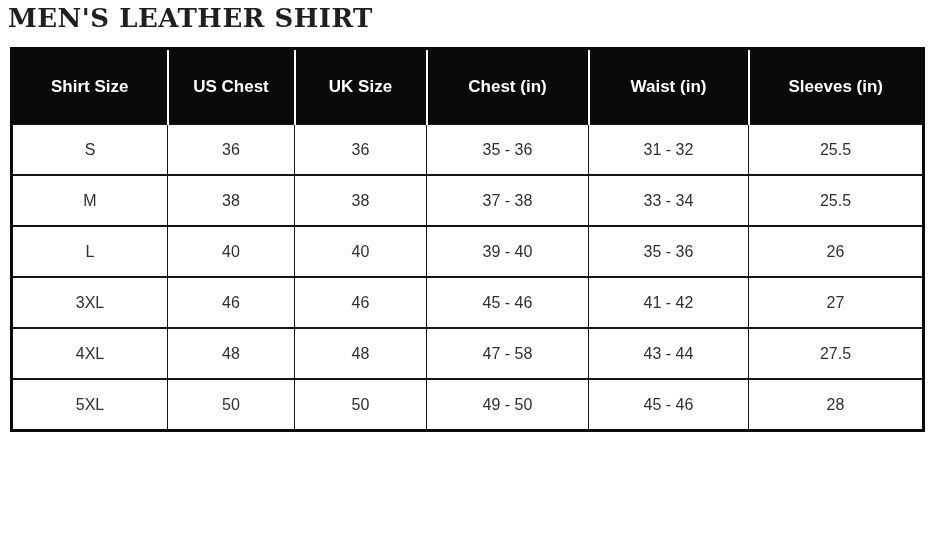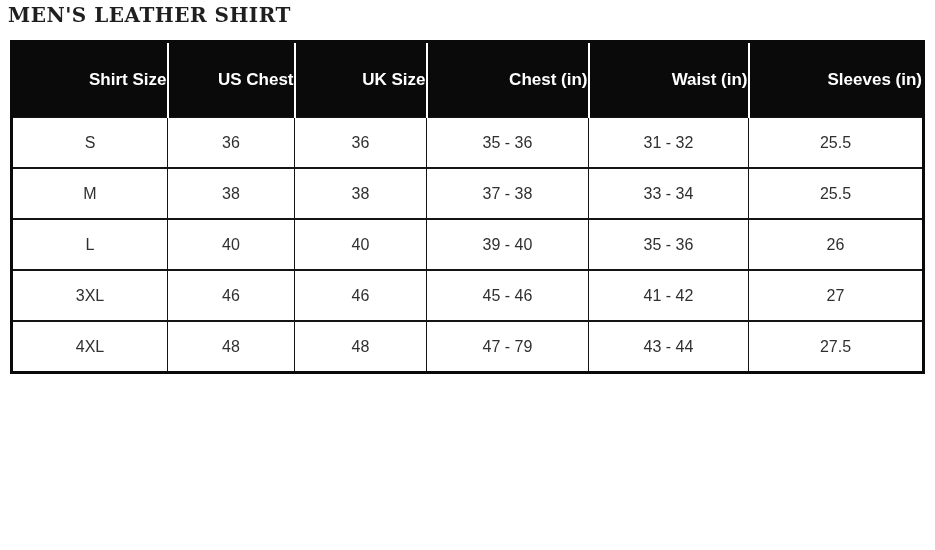--- a/index.html
+++ b/index.html
@@ -10,39 +10,39 @@
   body {
     width: 935px;
     height: 550px;
     overflow: hidden;
     font-family: "Liberation Sans", sans-serif;
   }
   .page-title {
     margin: 3px 0 0 8px;
     font-family: "DejaVu Serif", "Liberation Serif", serif;
     font-weight: 700;
-    font-size: 20px;
+    font-size: 26px;
     letter-spacing: 0.5px;
     color: #1f1f1f;
     line-height: 1.2;
   }
   table.size-chart {
     margin: 13px 0 0 10px;
     border-collapse: collapse;
     table-layout: fixed;
     width: 912px;
     border: 3px solid #0a0a0a;
   }
   table.size-chart thead th {
     background: #0a0a0a;
     color: #ffffff;
     font-weight: 700;
     font-size: 17px;
     height: 74px;
-    text-align: right;
+    text-align: center;
     vertical-align: middle;
     border-left: 2px solid #ffffff;
     padding: 0;
   }
   table.size-chart thead th:first-child {
     border-left: none;
   }
   table.size-chart tbody td {
     height: 49px;
     text-align: center;
@@ -112,18 +112,26 @@
         <td>46</td>
         <td>46</td>
         <td>45 - 46</td>
         <td>41 - 42</td>
         <td>27</td>
       </tr>
       <tr>
         <td>4XL</td>
         <td>48</td>
         <td>48</td>
-        <td>47 - 79</td>
+        <td>47 - 58</td>
         <td>43 - 44</td>
         <td>27.5</td>
+      </tr>
+      <tr>
+        <td>5XL</td>
+        <td>50</td>
+        <td>50</td>
+        <td>49 - 50</td>
+        <td>45 - 46</td>
+        <td>28</td>
       </tr>
     </tbody>
 </table>
 
 </body></html>

